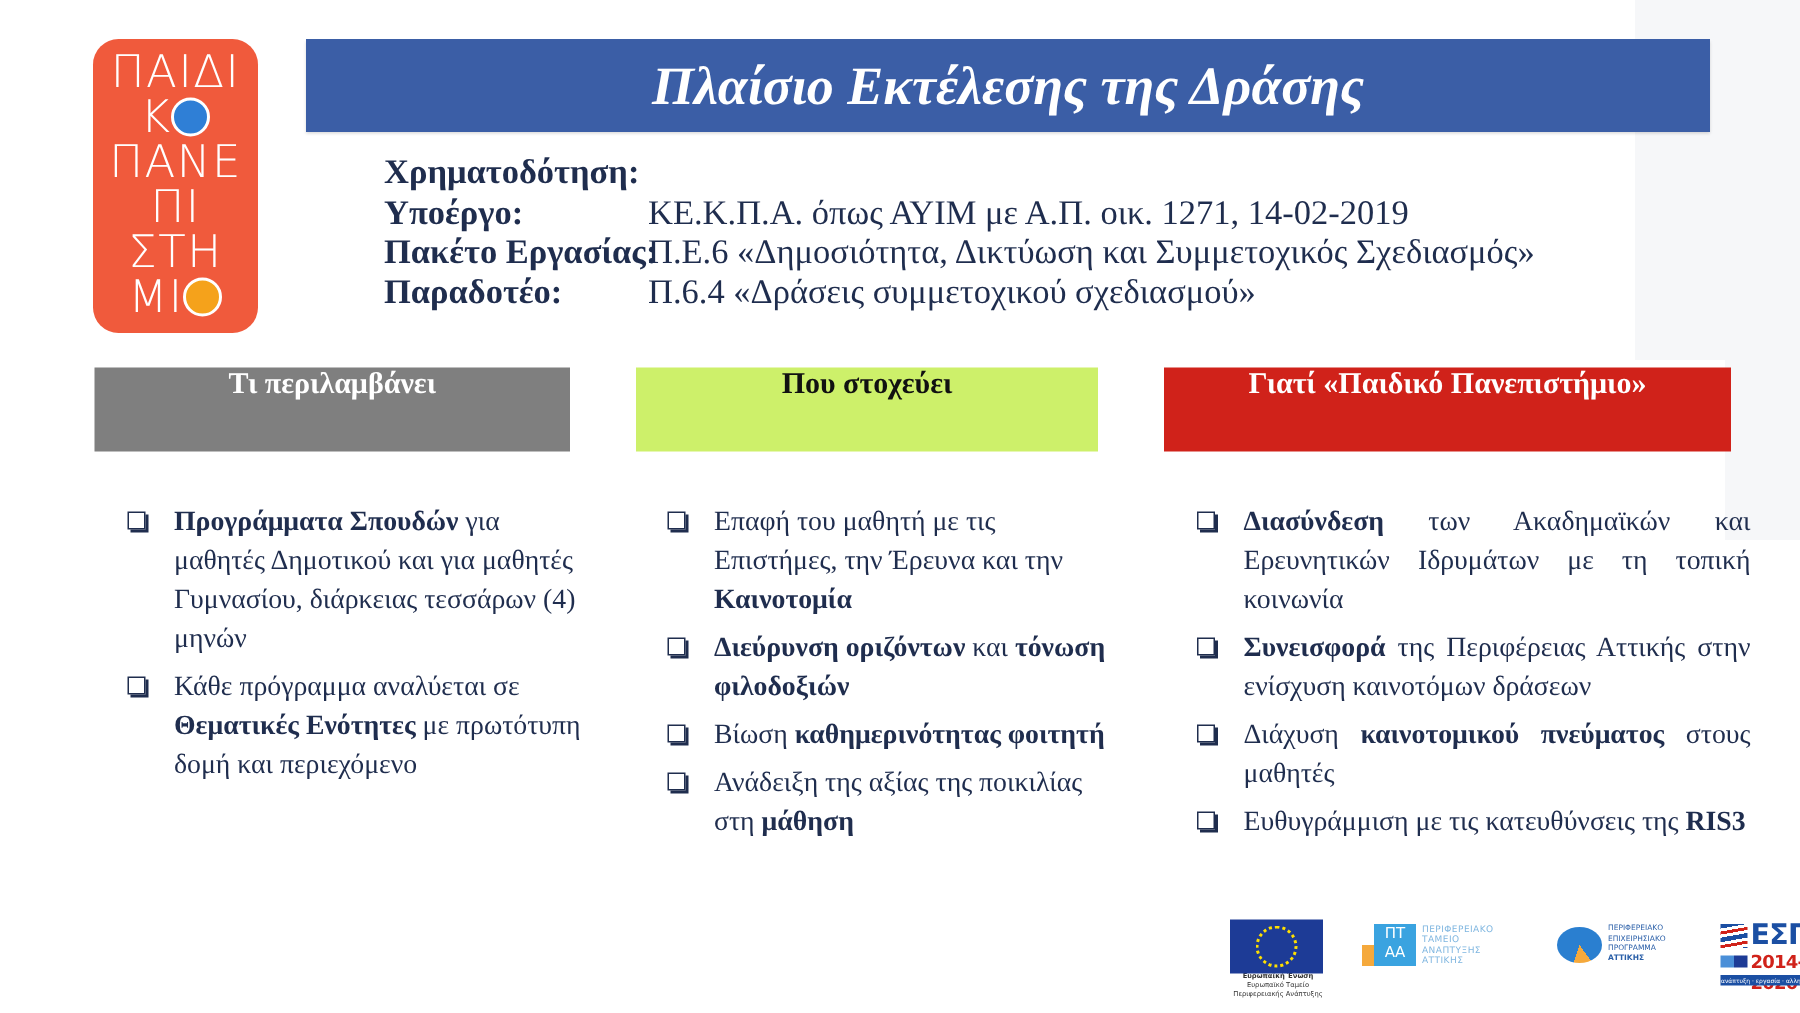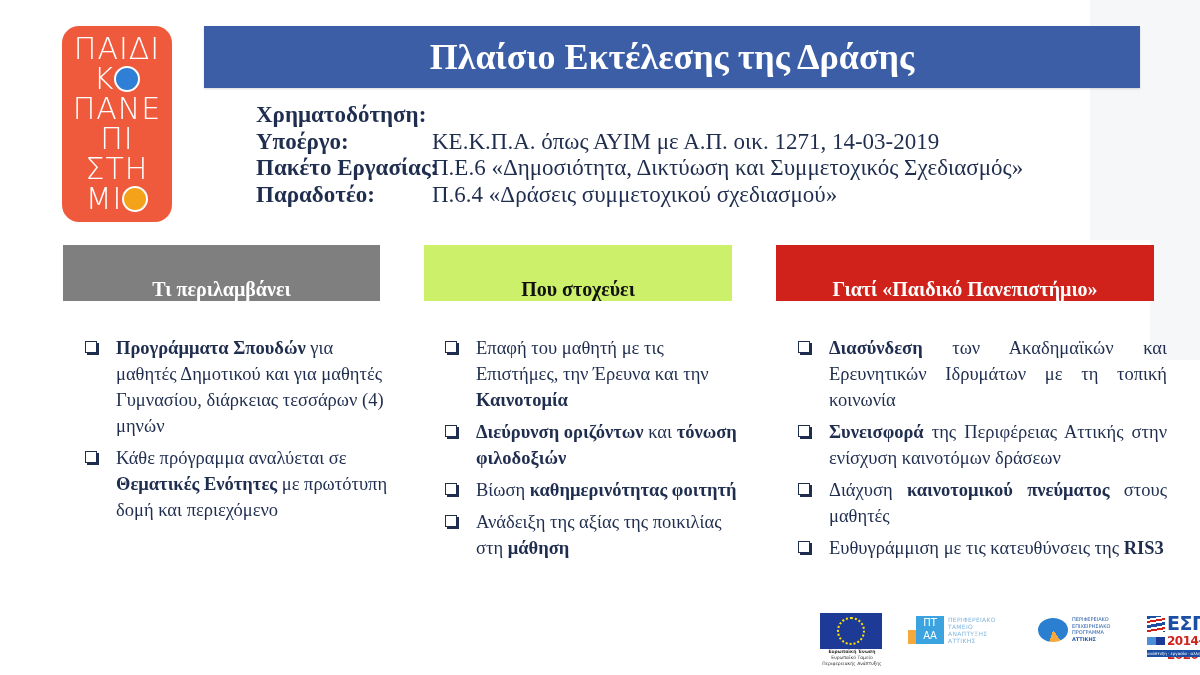--- a/index.html
+++ b/index.html
@@ -23,32 +23,33 @@
   }
   .logo .row { white-space:nowrap; position:relative; }
   .circle { display:inline-block; width:22px; height:22px; border-radius:50%; border:2px solid #fff; vertical-align:-3px; }
 
   .title-bar {
     position:absolute; left:204px; top:26px; width:936px; height:62px;
     background:#3b5ea6;
     display:flex; align-items:center; justify-content:center;
     color:#fff; font-size:36px; font-weight:bold;
     box-shadow:0 1px 2px rgba(0,0,0,0.15);
+    font-style:italic;
   }
   .info {
     position:absolute; left:256px; top:102px;
     font-size:23px; line-height:26.5px; color:#1f2d4e;
   }
   .info .row { display:flex; white-space:nowrap; }
   .info .k { width:176px; font-weight:bold; }
   .info .v { }
 
   .col-head {
     position:absolute; top:245px; height:56px;
-    display:flex; align-items:flex-end; justify-content:center;
+    display:flex; align-items:flex-start; justify-content:center;
     font-weight:bold; font-size:20px;
   }
   .h1 { left:63px; width:317px; background:#7f7f7f; color:#fff; }
   .h2 { left:424px; width:308px; background:#cdf06a; color:#111; }
   .h3 { left:776px; width:378px; background:#d0221a; color:#fff; }
 
   ul.list { position:absolute; top:318px; margin:17px; padding:0; list-style:none; font-size:18.5px; line-height:26px; color:#1f2d4e; }
   ul.list li { position:relative; padding-left:34px; margin-bottom:6px; }
   ul.list li .cb {
     position:absolute; left:3px; top:6px; width:10px; height:10px;
@@ -96,21 +97,21 @@
 <div class="title-bar">
   <span>Πλαίσιο Εκτέλεσης της Δράσης</span>
 </div>
 
 <div class="info">
   <div class="row">
       <span class="k">Χρηματοδότηση:</span>
     </div>
   <div class="row">
       <span class="k">Υποέργο:</span>
-      <span class="v">ΚΕ.Κ.Π.Α. όπως ΑΥΙΜ με Α.Π. οικ. 1271, 14-03-2019</span>
+      <span class="v">ΚΕ.Κ.Π.Α. όπως ΑΥΙΜ με Α.Π. οικ. 1271, 14-02-2019</span>
     </div>
   <div class="row">
       <span class="k">Πακέτο Εργασίας:</span>
       <span class="v">Π.Ε.6 «Δημοσιότητα, Δικτύωση και Συμμετοχικός Σχεδιασμός»</span>
     </div>
   <div class="row">
       <span class="k">Παραδοτέο:</span>
       <span class="v">Π.6.4 «Δράσεις συμμετοχικού σχεδιασμού»</span>
     </div>
 </div>

